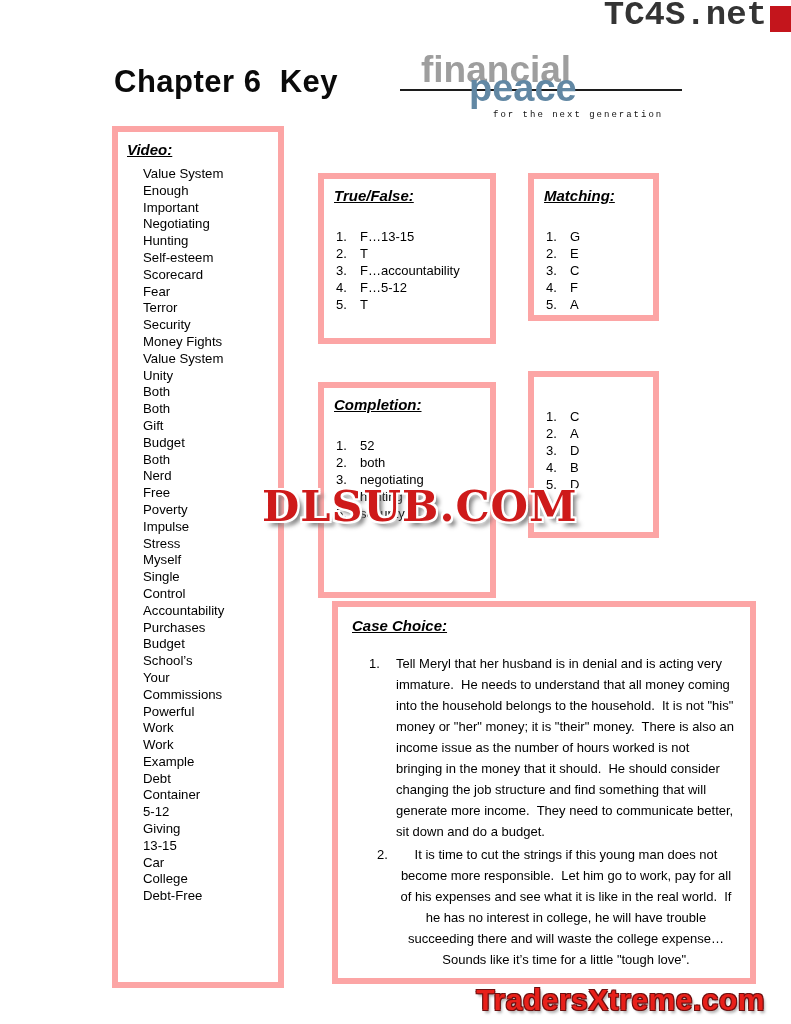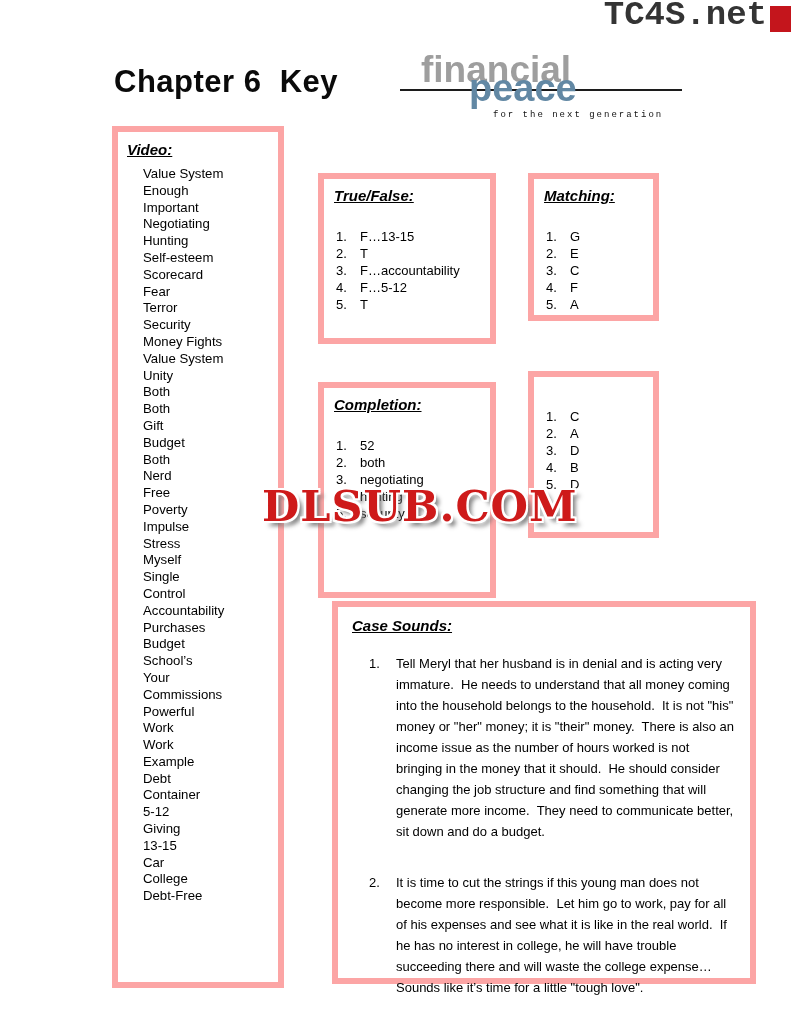--- a/index.html
+++ b/index.html
@@ -109,21 +109,21 @@
   .mc-box         { left: 528px; top: 371px; width: 131px; height: 167px; padding: 8px 10px; }
 
   .answers { list-style: none; counter-reset: n; margin: 23px 0 0 2px; padding: 0; }
   .answers li { counter-increment: n; display: flex; font-size: 13px; line-height: 17px; }
   .answers li::before { content: counter(n) "."; flex: 0 0 24px; }
 
   
   .case-box { left: 332px; top: 601px; width: 424px; height: 383px; padding: 10px 14px; }
   .cases { list-style: none; counter-reset: c; margin: 18px 0 0 17px; padding: 0; }
   .cases li { counter-increment: c; display: flex; font-size: 13px; line-height: 21px; }
-  .cases li + li { margin-top: 30px; }
+  .cases li + li { margin-top: 2px; text-align: center; }
   .cases li::before { content: counter(c) "."; flex: 0 0 27px; }
   .cases li span { white-space: pre-wrap; width: 352px; display: block; }
 
   
   .dlsub {
     position: absolute;
     left: 262px;
     top: 481px;
     z-index: 10;
     font-family: "DejaVu Serif", serif;
@@ -302,27 +302,28 @@
         <li>
           <span>B</span>
         </li>
         <li>
           <span>D</span>
         </li>
       </ol>
   </section>
 
   <section class="box case-box">
-    <h2 class="box-title">Case Sounds:</h2>
+    <h2 class="box-title">Case Choice:</h2>
     <ol class="cases">
 
     <li>
           <span>Tell Meryl that her husband is in denial and is acting very immature.  He needs to understand that all money coming into the household belongs to the household.  It is not "his" money or "her" money; it is "their" money.  There is also an income issue as the number of hours worked is not bringing in the money that it should.  He should consider changing the job structure and find something that will generate more income.  They need to communicate better, sit down and do a budget.</span>
         </li>
         <li>
           <span>It is time to cut the strings if this young man does not become more responsible.  Let him go to work, pay for all of his expenses and see what it is like in the real world.  If he has no interest in college, he will have trouble succeeding there and will waste the college expense… Sounds like it’s time for a little "tough love".</span>
         </li>
       </ol>
   </section>
 
   <div class="dlsub">DLSUB.COM</div>
+  <div class="traders">TradersXtreme.com</div>
 
 </div>
 
 </body></html>

